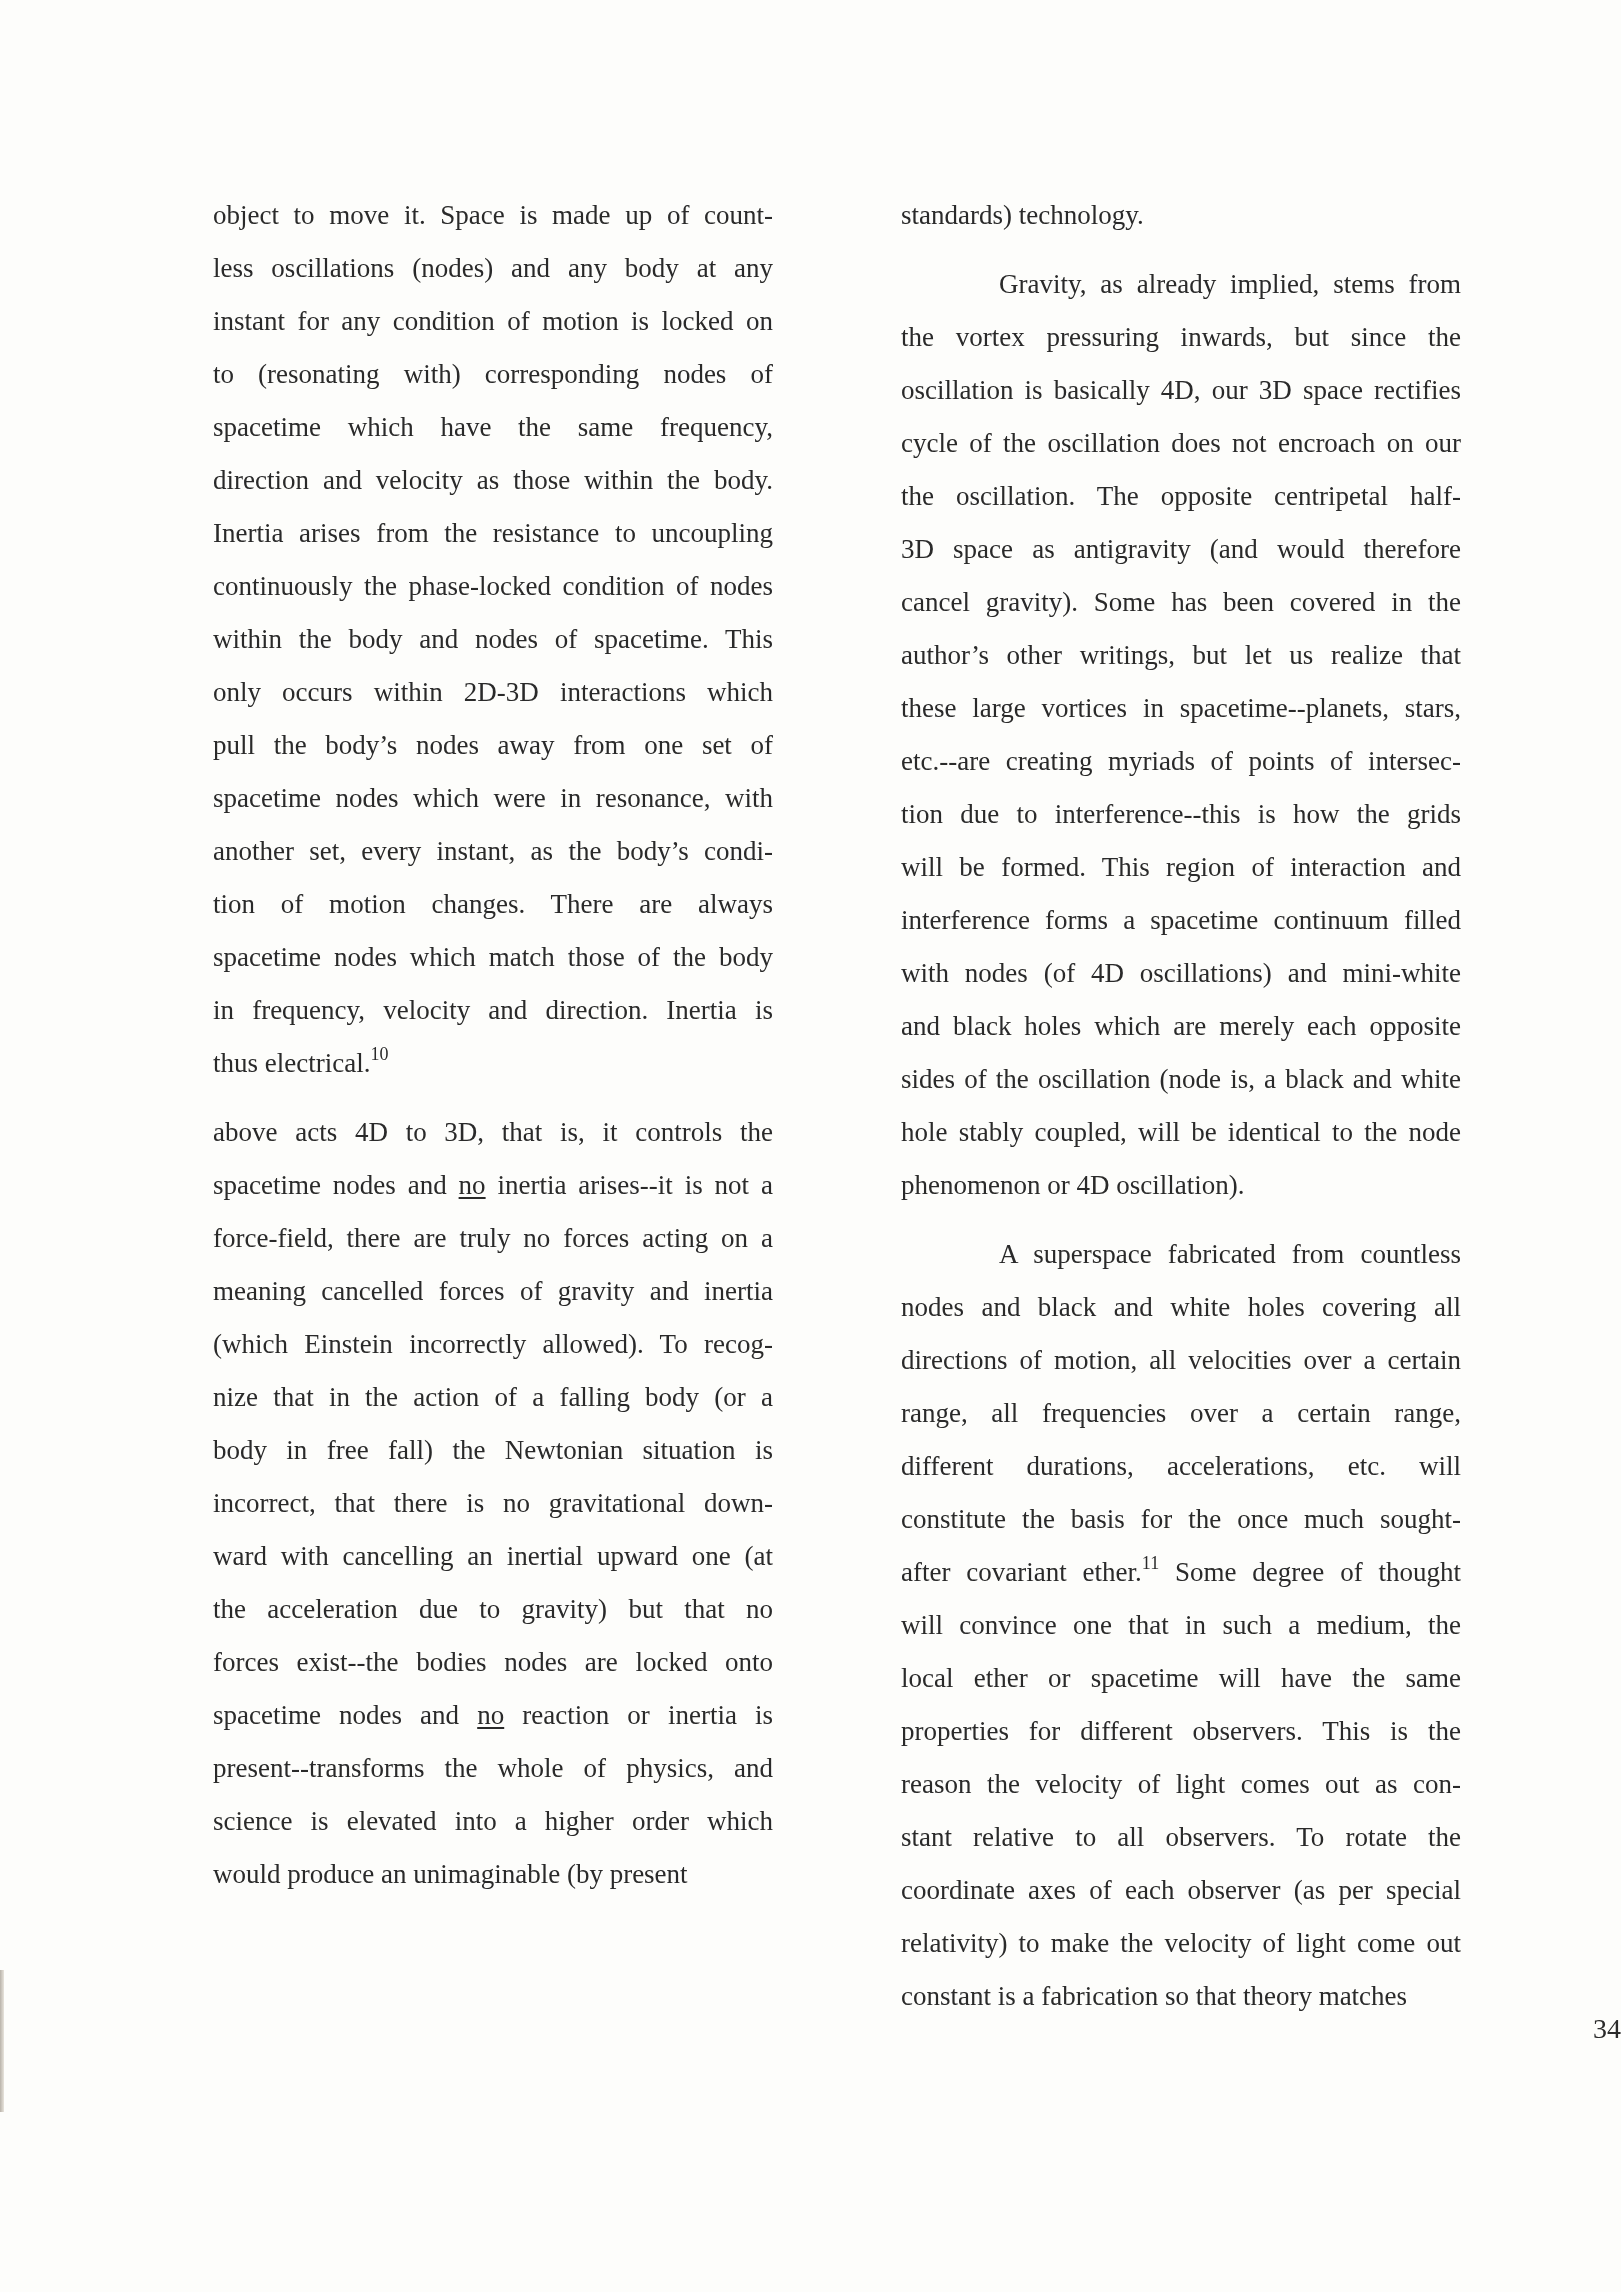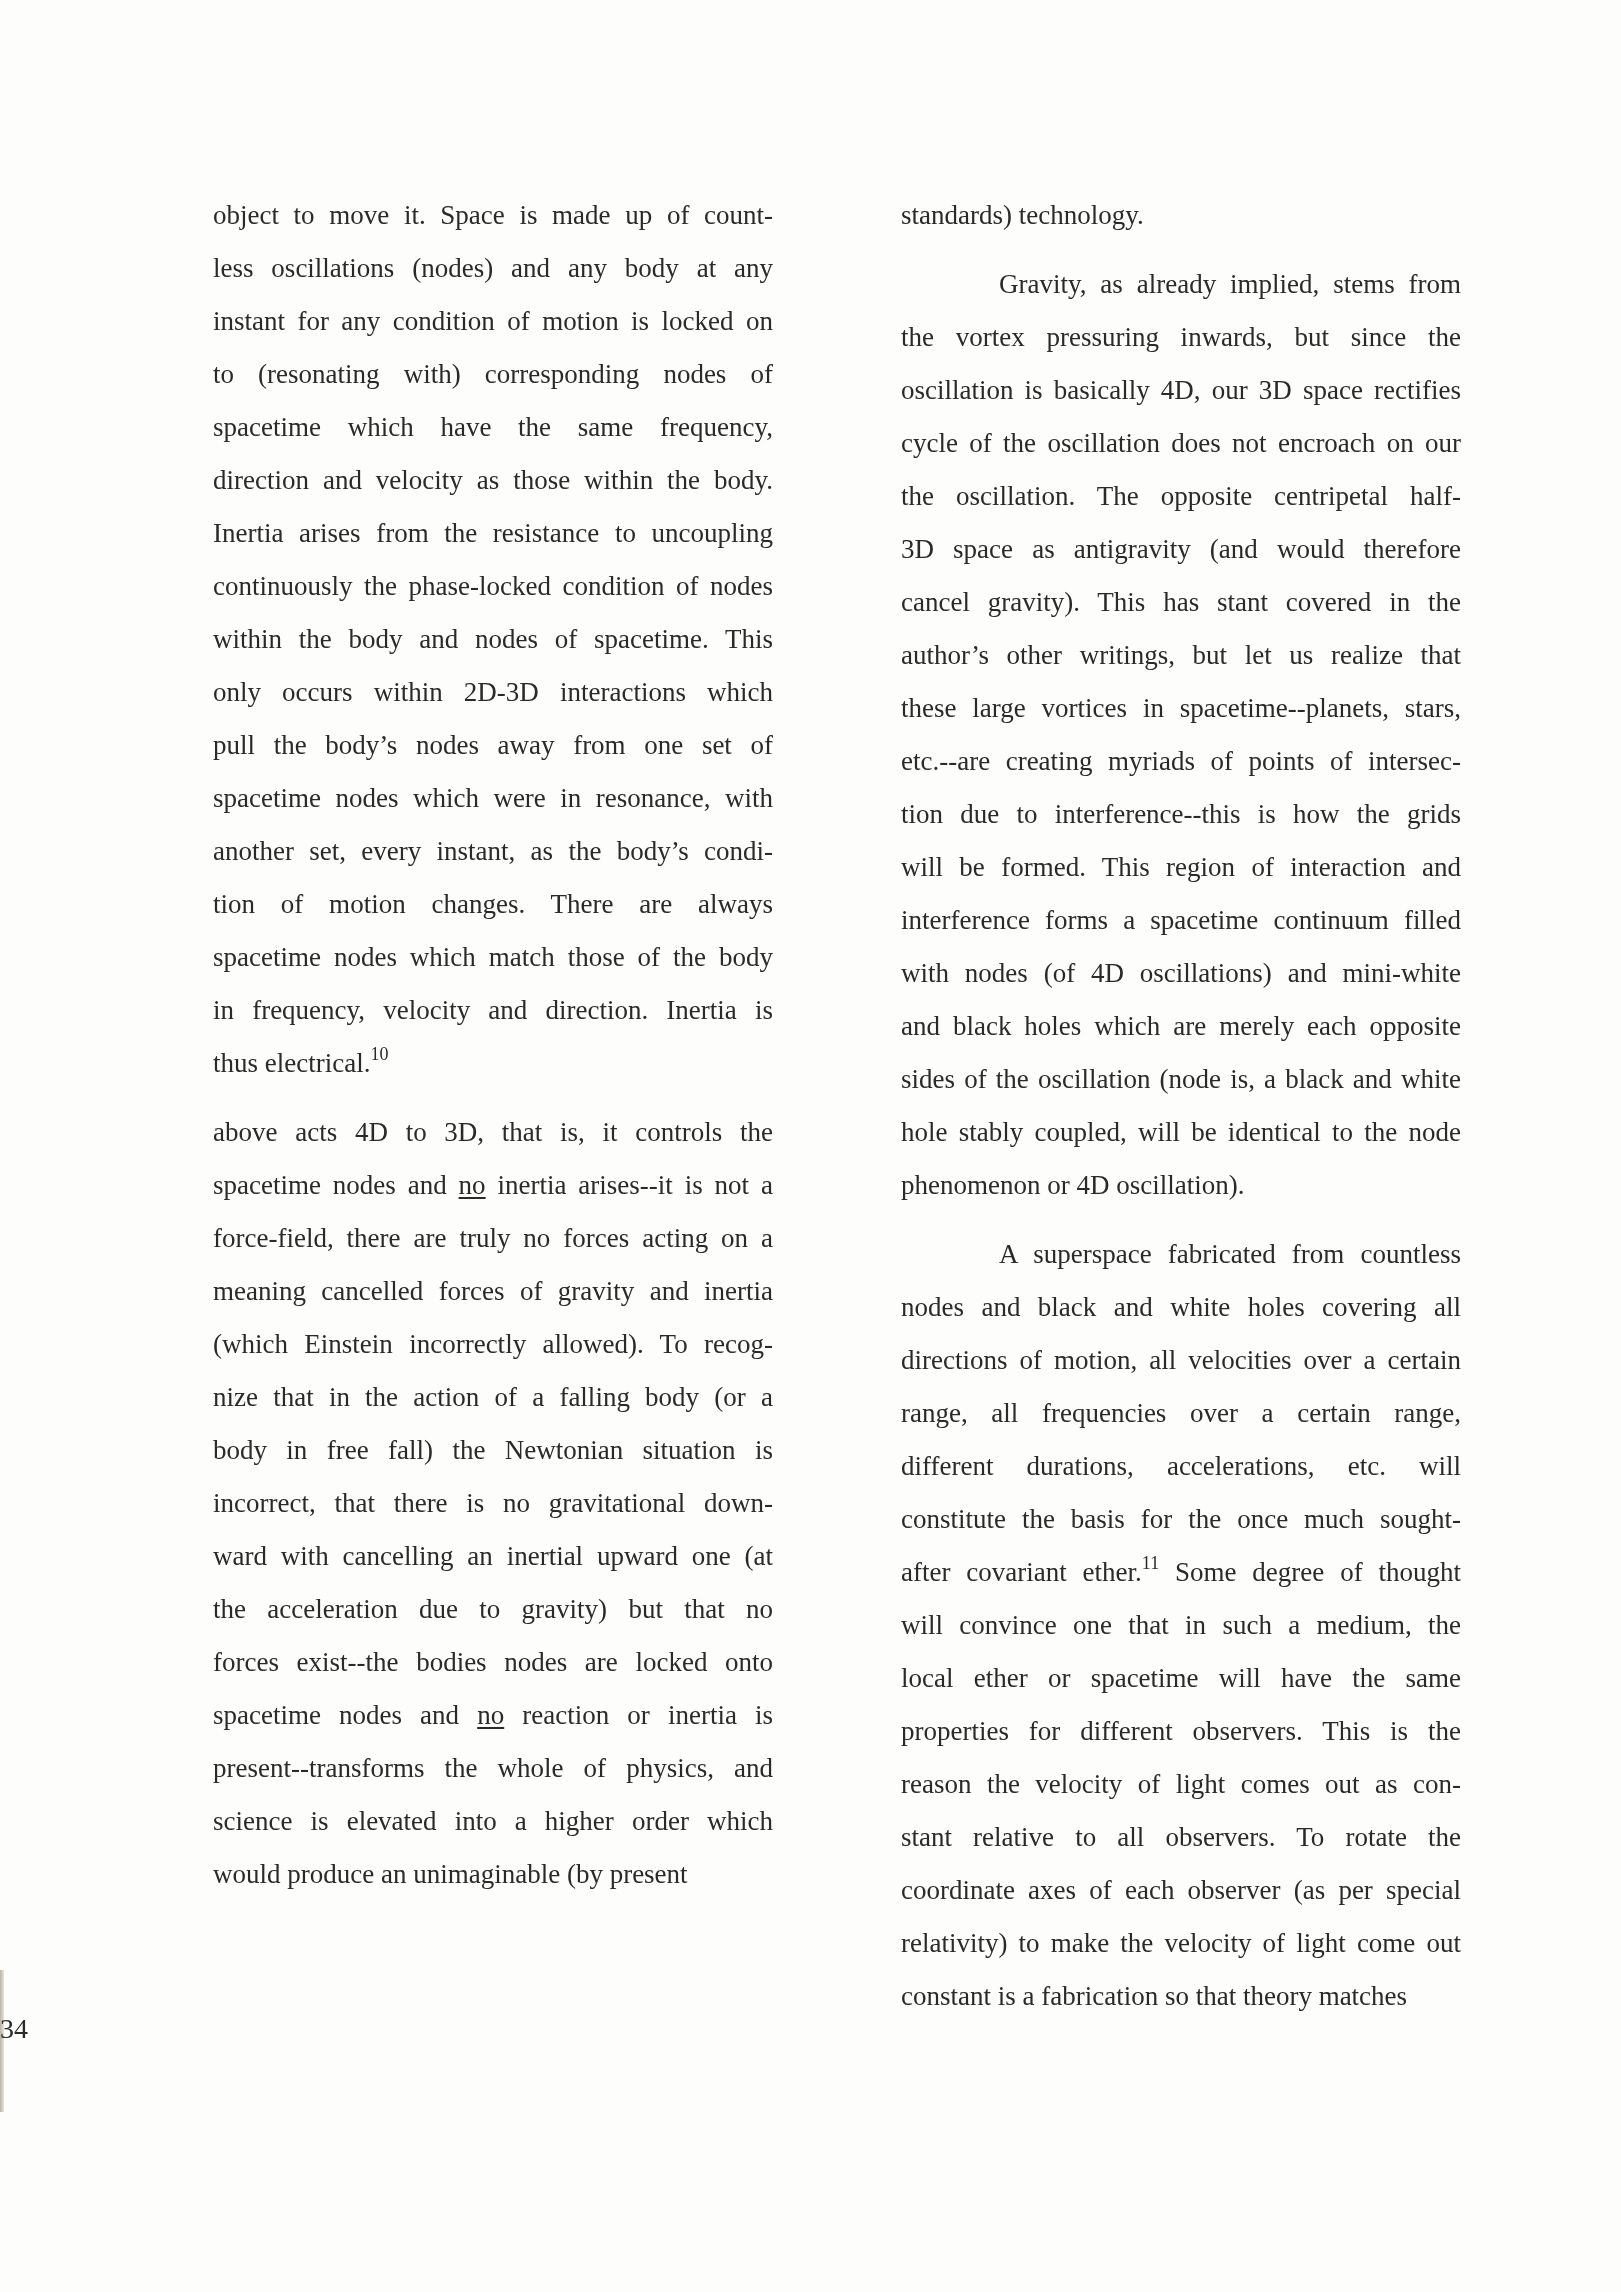--- a/index.html
+++ b/index.html
@@ -54,21 +54,21 @@
       font-size: 18px;
       vertical-align: 11.8px;
       line-height: 0;
     }
     u { text-decoration: underline; text-underline-offset: 2.9px; }
     .page-number {
       position: absolute;
       top: 2013px;
       left: 0;
       width: 1621px;
-      text-align: left;
+      text-align: right;
       font-size: 28px;
     }
   </style>
 </head>
 <body>
 
 <div class="edge-mark"></div>
 
 <div class="column col-left" id="col-left">
     <div class="para">
@@ -112,21 +112,21 @@
     <div class="para">
       <span class="line last"><span>standards) technology.</span></span>
     </div>
     <div class="para">
       <span class="line indented"><span>Gravity, as already implied, stems from</span></span>
       <span class="line"><span>the vortex pressuring inwards, but since the</span></span>
       <span class="line"><span>oscillation is basically 4D, our 3D space rectifies</span></span>
       <span class="line"><span>cycle of the oscillation does not encroach on our</span></span>
       <span class="line"><span>the oscillation.  The opposite centripetal half-</span></span>
       <span class="line"><span>3D space as antigravity (and would therefore</span></span>
-      <span class="line"><span>cancel gravity).  This has stant covered in the</span></span>
+      <span class="line"><span>cancel gravity).  Some has been covered in the</span></span>
       <span class="line"><span>author’s other writings, but let us realize that</span></span>
       <span class="line"><span>these large vortices in spacetime--planets, stars,</span></span>
       <span class="line"><span>etc.--are creating myriads of points of intersec-</span></span>
       <span class="line"><span>tion due to interference--this is how the grids</span></span>
       <span class="line"><span>will be formed.  This region of interaction and</span></span>
       <span class="line"><span>interference forms a spacetime continuum filled</span></span>
       <span class="line"><span>with nodes (of 4D oscillations) and mini-white</span></span>
       <span class="line"><span>and black holes which are merely each opposite</span></span>
       <span class="line"><span>sides of the oscillation (node is, a black and white</span></span>
       <span class="line"><span>hole stably coupled, will be identical to the node</span></span>

